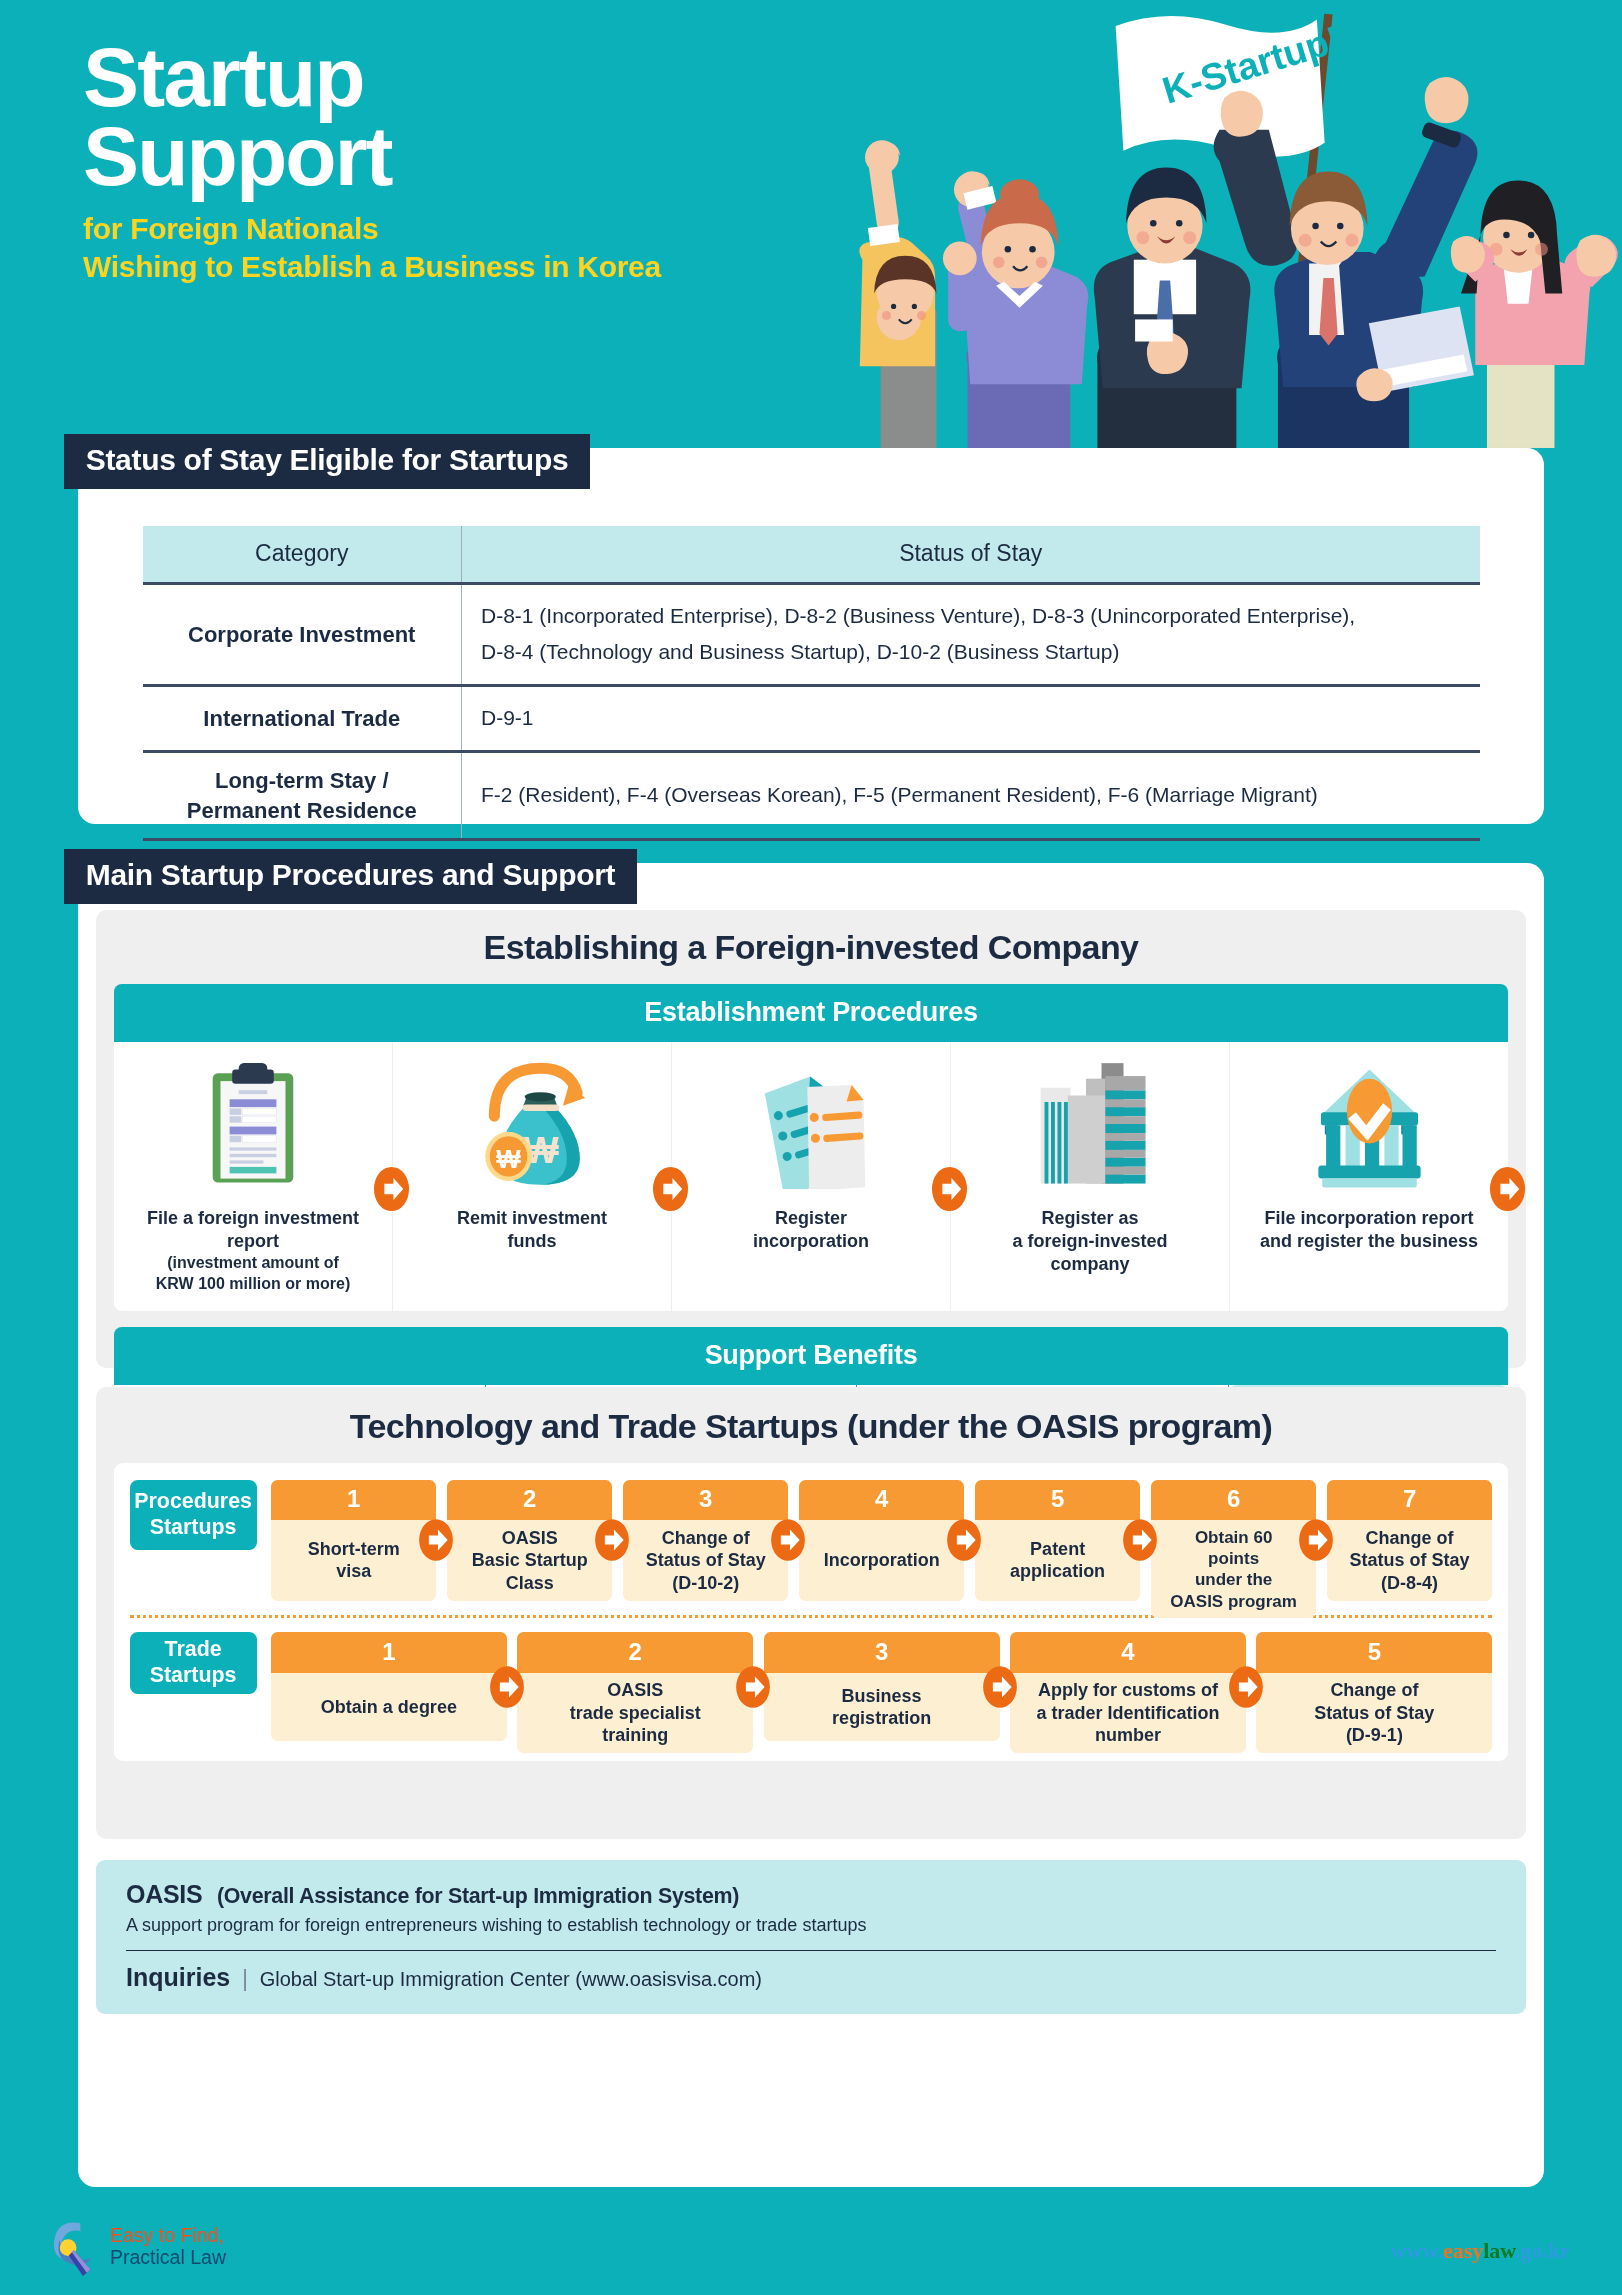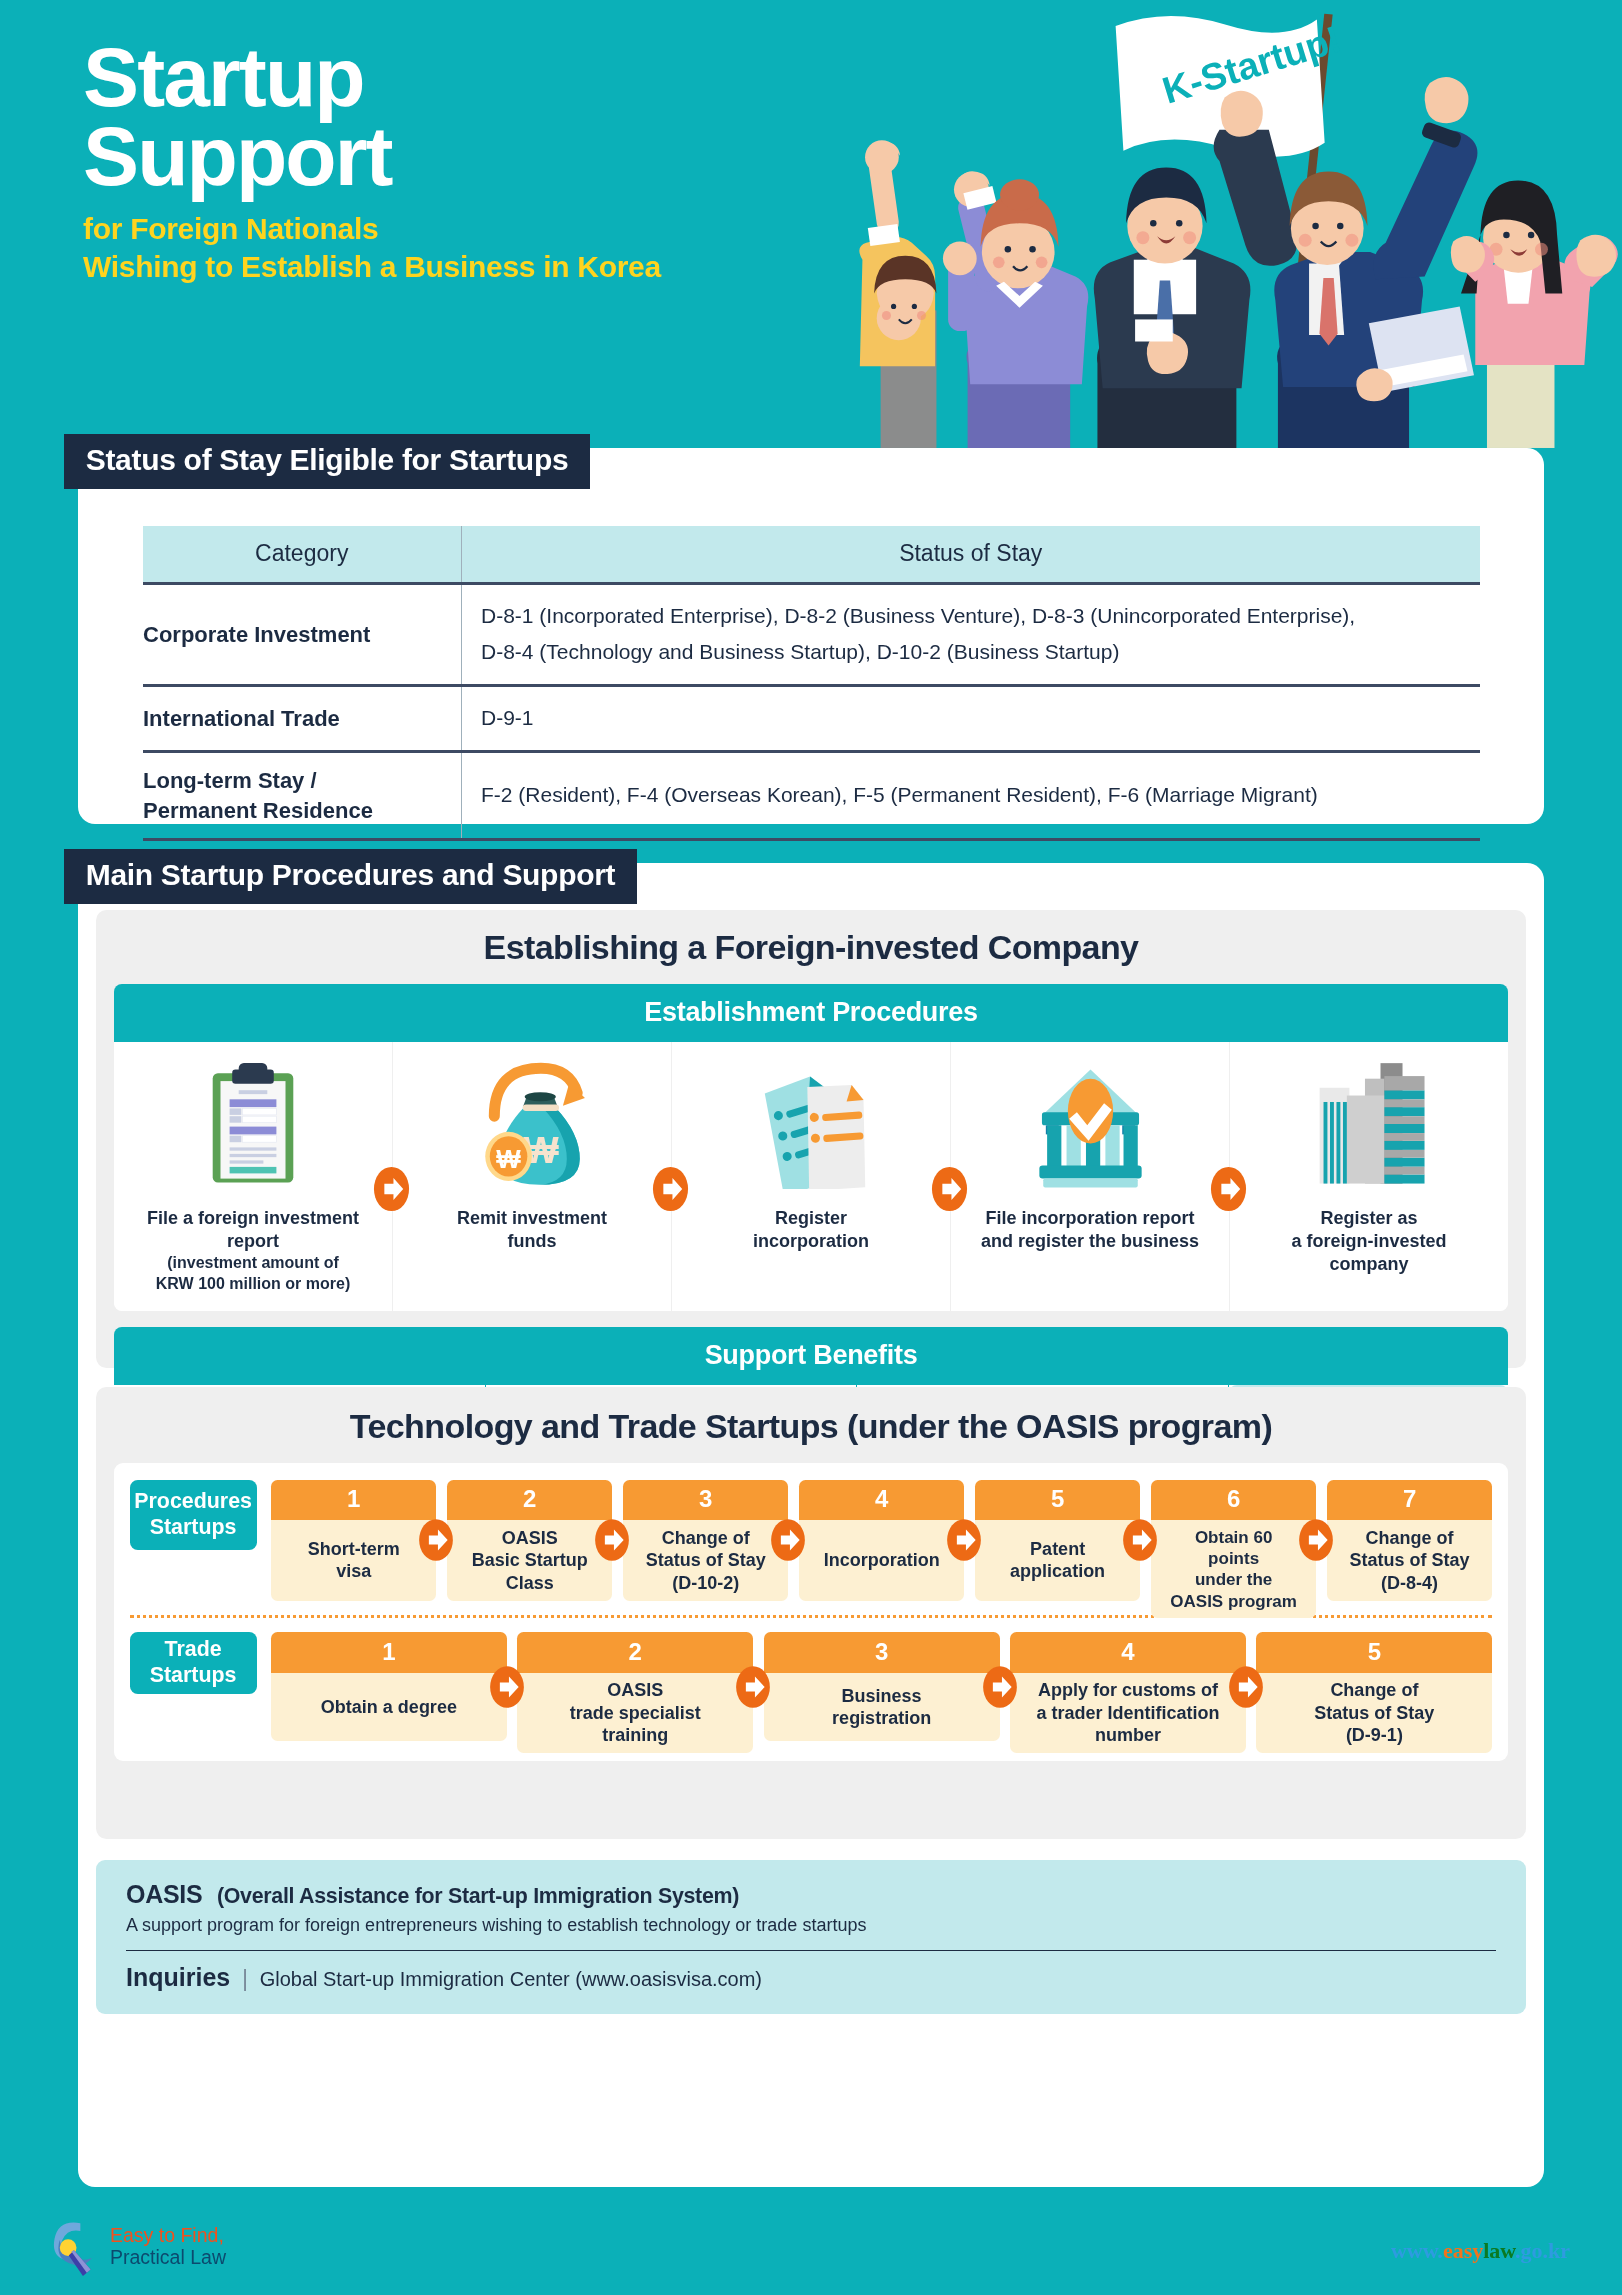--- a/index.html
+++ b/index.html
@@ -44,21 +44,21 @@
   table.status th {
     background:#C2E9EC; color:#1C2B42; font-size:23px; font-weight:normal;
     padding:14.3px 0; text-align:center; border-bottom:3.2px solid #3D4A63;
   }
   table.status th.cat { width:318px; border-right:1.3px solid #9fb0bb; }
   table.status td {
     color:#1C2B42; font-size:21px; padding:13px 0;
     border-bottom:3.2px solid #3D4A63; vertical-align:middle;
   }
   table.status td.cat {
-    font-weight:bold; font-size:22px;
+    text-align:center; font-weight:bold; font-size:22px;
     border-right:1.3px solid #9fb0bb; line-height:1.35;
   }
   table.status td.val { padding-left:19.5px; line-height:1.75; }
 
   
   #card-main { top:863px; height:1324px; }
 
   .grey-panel {
     position:absolute; left:18px; width:1430px;
     background:#EFEFEF; border-radius:10.4px;
@@ -417,50 +417,20 @@
                 <circle cx="98" cy="92" r="7" fill="#F79A33"></circle>
                   <rect x="110" y="82" width="62" height="11" rx="5" fill="#F79A33" transform="rotate(-8 140 88)"></rect>
                 <circle cx="102" cy="124" r="7" fill="#F79A33"></circle>
                   <rect x="114" y="114" width="62" height="11" rx="5" fill="#F79A33" transform="rotate(-8 144 120)"></rect>
               </g>
             </svg>
           </div>
           <div class="est-label">
             <span>Register</span>
             <span style="display:block">incorporation</span>
-          </div>
-          <div class="est-arrow">
-            <svg width="43" height="52" viewBox="0 0 66 80">
-                <ellipse cx="33" cy="40" rx="27" ry="34" fill="#ED6A15"></ellipse>
-                <path d="M22 32 h14 v-9 l15 17 l-15 17 v-9 h-14 z" fill="#fff"></path>
-              </svg>
-          </div>
-        </div>
-
-        <div class="est-step">
-          <div class="est-icon">
-            <svg width="123" height="130" viewBox="0 0 190 200">
-              <path d="M95 16 l72 68 l-144 0z" fill="#9FE0E3"></path>
-              <rect x="20" y="82" width="150" height="20" rx="4" fill="#17A3AE"></rect>
-              <rect x="26" y="102" width="20" height="14" fill="#1280A8"></rect>
-              <rect x="144" y="102" width="20" height="14" fill="#1280A8"></rect>
-              <rect x="28" y="102" width="22" height="66" fill="#17A3AE"></rect>
-              <rect x="58" y="102" width="22" height="66" fill="#9FE0E3"></rect>
-              <rect x="88" y="102" width="22" height="66" fill="#17A3AE"></rect>
-              <rect x="118" y="102" width="22" height="66" fill="#9FE0E3"></rect>
-              <rect x="146" y="102" width="22" height="66" fill="#17A3AE"></rect>
-              <rect x="16" y="164" width="158" height="20" rx="5" fill="#17A3AE"></rect>
-              <rect x="22" y="184" width="146" height="14" rx="3" fill="#9FE0E3"></rect>
-              <ellipse cx="95" cy="80" rx="35" ry="50" fill="#F79A33"></ellipse>
-              <path d="M74 82 l16 20 l26-34 l12 10 l-36 48 l-30 -34z" fill="#ffffff"></path>
-            </svg>
-          </div>
-          <div class="est-label">
-            <span>File incorporation report</span>
-            <span style="display:block">and register the business</span>
           </div>
           <div class="est-arrow">
             <svg width="43" height="52" viewBox="0 0 66 80">
                 <ellipse cx="33" cy="40" rx="27" ry="34" fill="#ED6A15"></ellipse>
                 <path d="M22 32 h14 v-9 l15 17 l-15 17 v-9 h-14 z" fill="#fff"></path>
               </svg>
           </div>
         </div>
 
         <div class="est-step">
@@ -494,20 +464,50 @@
                 <rect x="118" y="166" width="62" height="12"></rect>
               </g>
             </svg>
           </div>
           <div class="est-label">
             <span>Register as</span>
             <span style="display:block">a foreign-invested</span>
             <span style="display:block">company</span>
           </div>
         </div>
+
+        <div class="est-step">
+          <div class="est-icon">
+            <svg width="123" height="130" viewBox="0 0 190 200">
+              <path d="M95 16 l72 68 l-144 0z" fill="#9FE0E3"></path>
+              <rect x="20" y="82" width="150" height="20" rx="4" fill="#17A3AE"></rect>
+              <rect x="26" y="102" width="20" height="14" fill="#1280A8"></rect>
+              <rect x="144" y="102" width="20" height="14" fill="#1280A8"></rect>
+              <rect x="28" y="102" width="22" height="66" fill="#17A3AE"></rect>
+              <rect x="58" y="102" width="22" height="66" fill="#9FE0E3"></rect>
+              <rect x="88" y="102" width="22" height="66" fill="#17A3AE"></rect>
+              <rect x="118" y="102" width="22" height="66" fill="#9FE0E3"></rect>
+              <rect x="146" y="102" width="22" height="66" fill="#17A3AE"></rect>
+              <rect x="16" y="164" width="158" height="20" rx="5" fill="#17A3AE"></rect>
+              <rect x="22" y="184" width="146" height="14" rx="3" fill="#9FE0E3"></rect>
+              <ellipse cx="95" cy="80" rx="35" ry="50" fill="#F79A33"></ellipse>
+              <path d="M74 82 l16 20 l26-34 l12 10 l-36 48 l-30 -34z" fill="#ffffff"></path>
+            </svg>
+          </div>
+          <div class="est-label">
+            <span>File incorporation report</span>
+            <span style="display:block">and register the business</span>
+          </div>
+          <div class="est-arrow">
+            <svg width="43" height="52" viewBox="0 0 66 80">
+                <ellipse cx="33" cy="40" rx="27" ry="34" fill="#ED6A15"></ellipse>
+                <path d="M22 32 h14 v-9 l15 17 l-15 17 v-9 h-14 z" fill="#fff"></path>
+              </svg>
+          </div>
+        </div>
       </div>
     </div>
 
     <div style="margin:15.6px 18px 0 18px;">
       <div class="strip-head">Support Benefits</div>
       <div class="sb-row">
         <div class="sb-col">
           <div class="sb-pill">Tax Incentives</div>
           <div class="sb-text">
             <div>Tax reductions and exemptions</div>

